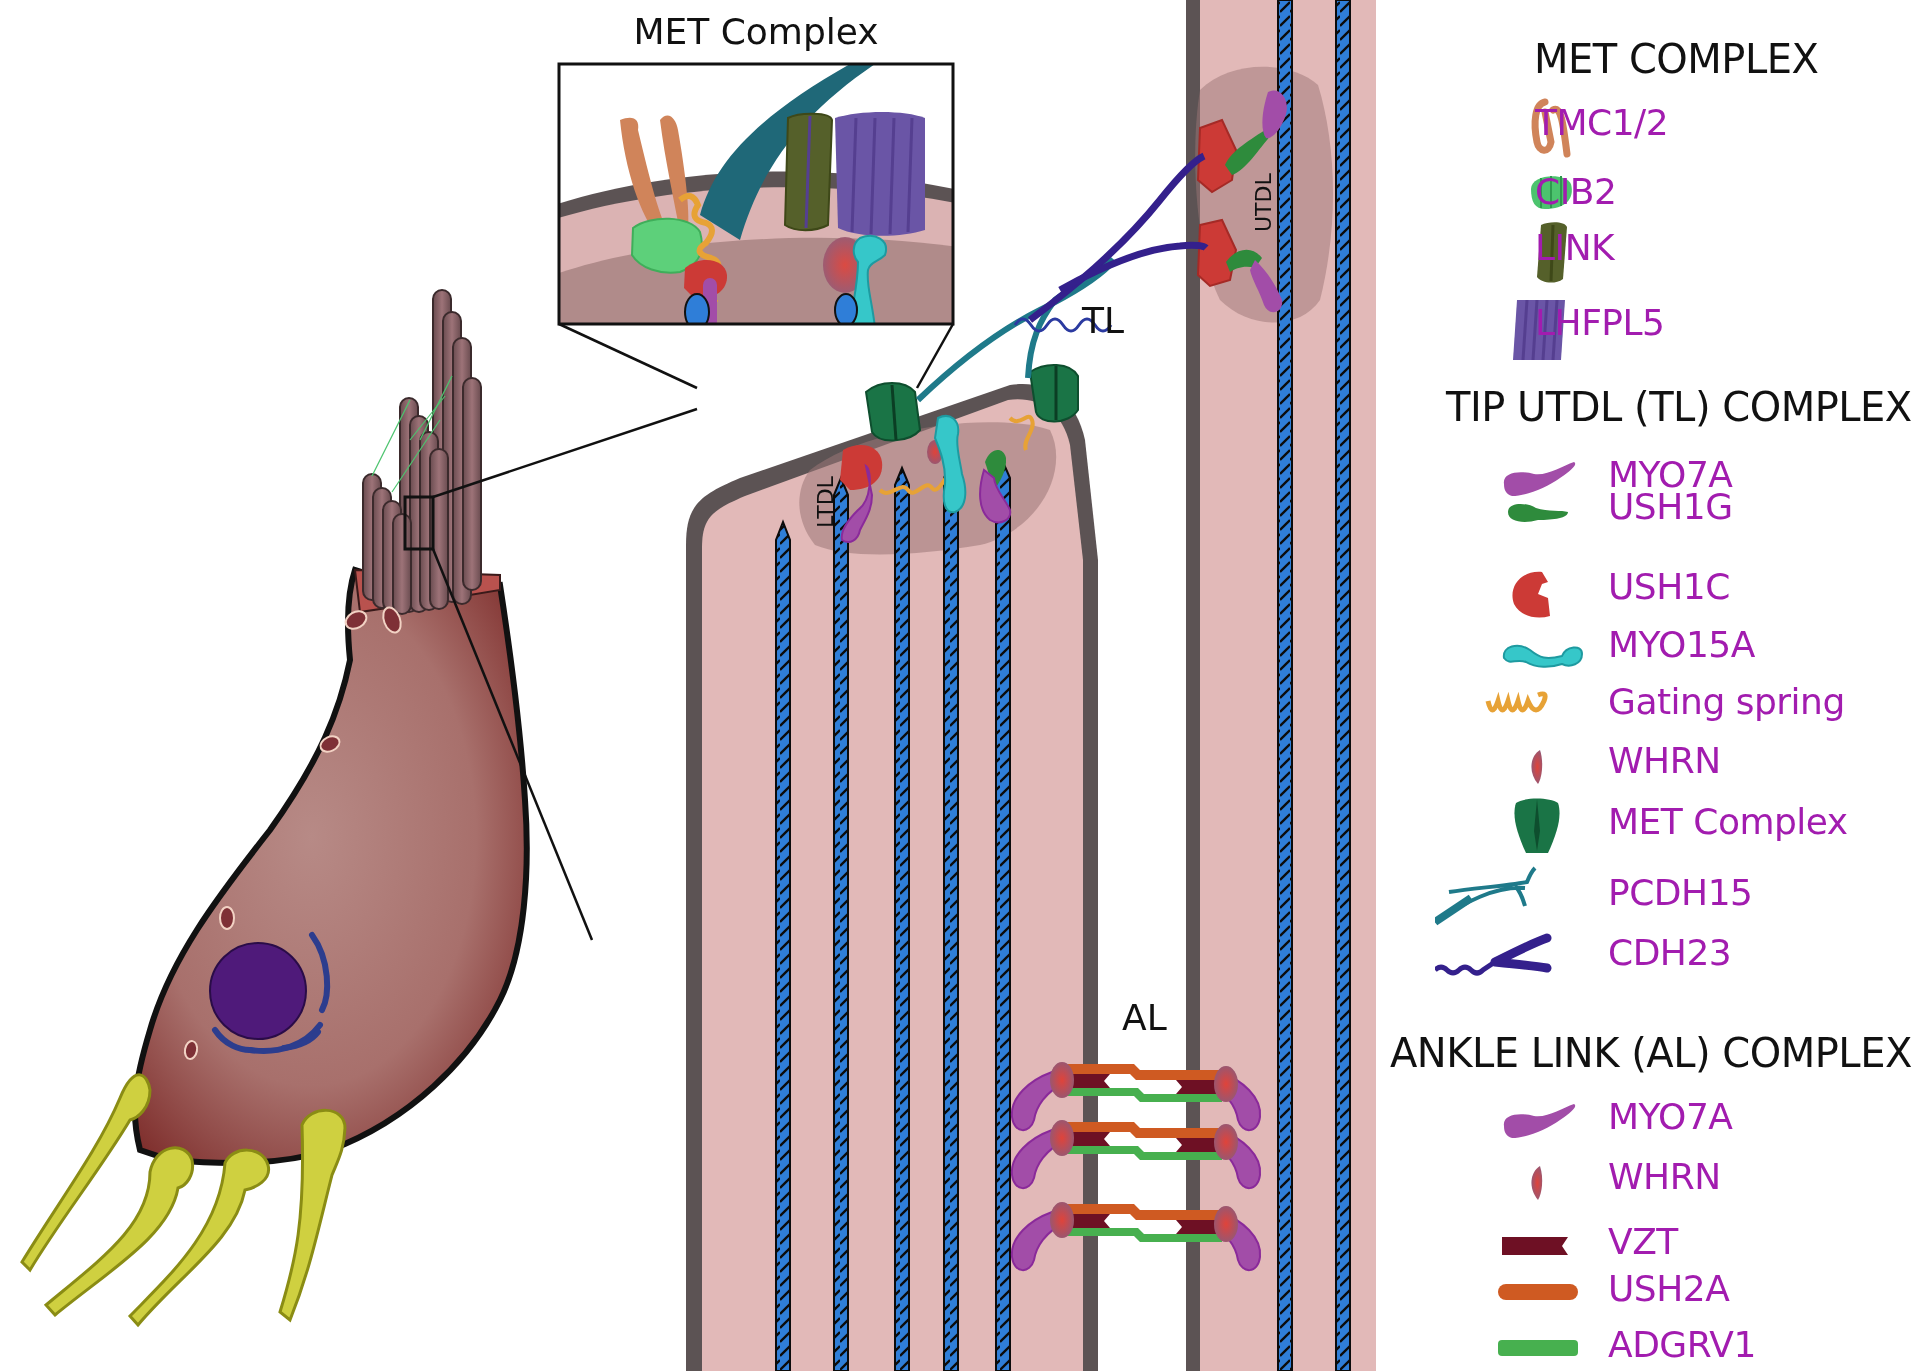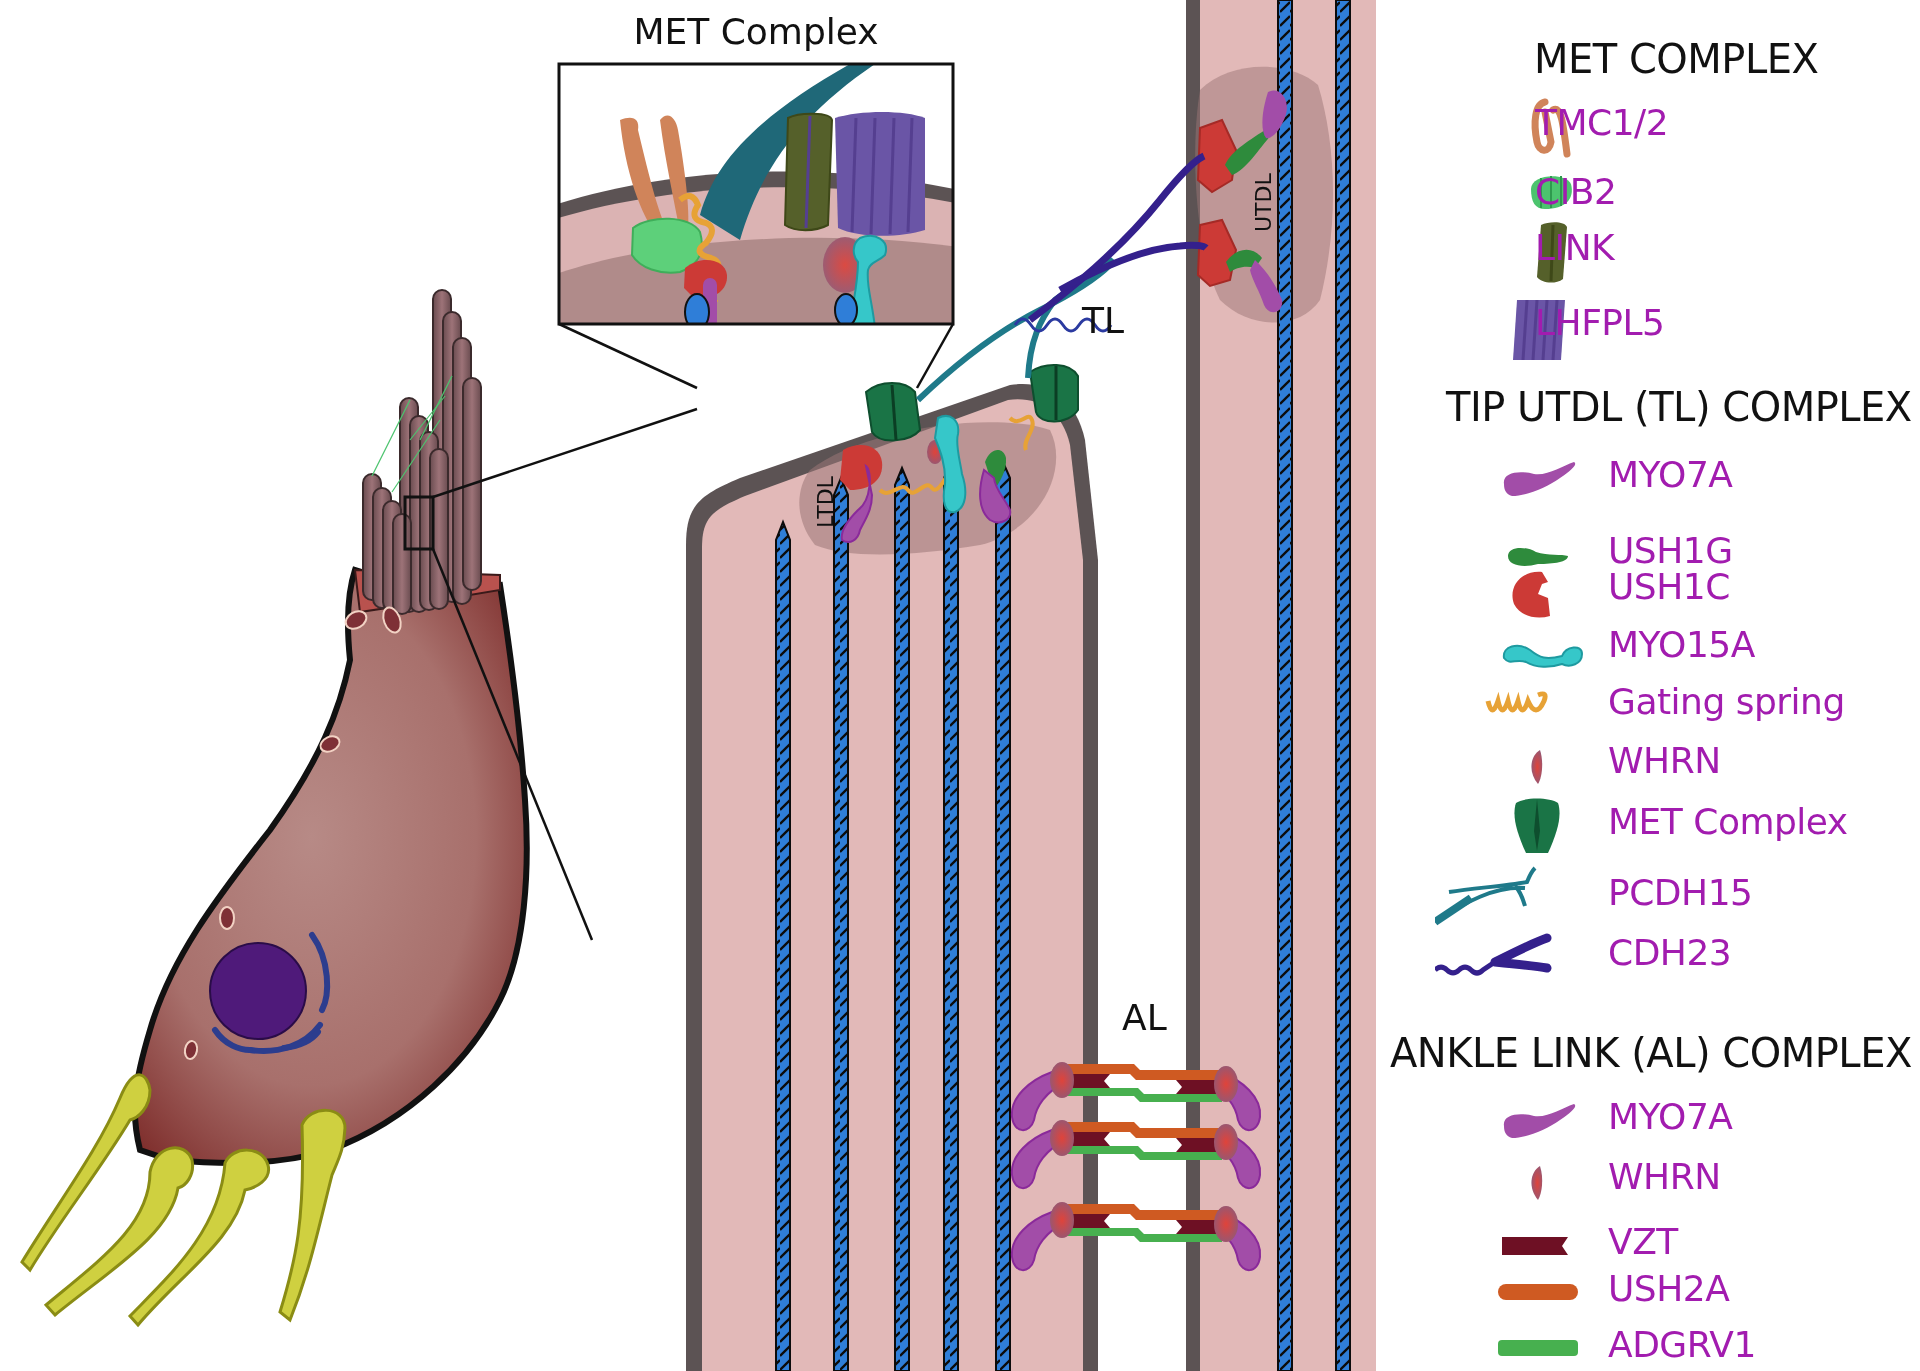--- a/index.html
+++ b/index.html
@@ -297,21 +297,21 @@
         <defs>
           <radialGradient id="legWhrn" cx="55%" cy="50%" r="60%">
             <stop offset="0%" stop-color="#e0433a"></stop>
             <stop offset="100%" stop-color="#8d5a7a"></stop>
           </radialGradient>
         </defs>
         <path d="M14 40 C 12 28, 30 26, 44 30 C 58 32, 72 22, 84 18 C 88 20, 82 26, 70 34 C 56 44, 36 52, 22 52 C 16 50, 14 46, 14 40 Z" fill="#a24da8"></path>
       </svg>
       <span class="txt" style="left: 218px; top: 2px;">MYO7A</span>
     </div>
-    <div class="item" style="left: 0px; top: 528px; width: 530px; text-decoration: underline;">
+    <div class="item" style="left: 0px; top: 484px; width: 530px; text-decoration: underline;">
       <svg class="ico" viewBox="0 0 120 70" style="left: 100px; top: -8px;">
         <defs>
           <radialGradient id="legWhrn" cx="55%" cy="50%" r="60%">
             <stop offset="0%" stop-color="#e0433a"></stop>
             <stop offset="100%" stop-color="#8d5a7a"></stop>
           </radialGradient>
         </defs>
         <path d="M18 36 C 18 26, 36 26, 46 32 C 58 36, 72 34, 78 36 C 78 42, 64 44, 48 44 C 34 48, 18 46, 18 36 Z" fill="#2e8b3c"></path>
       </svg>
       <span class="txt" style="left: 218px; top: 2px;">USH1G</span>

